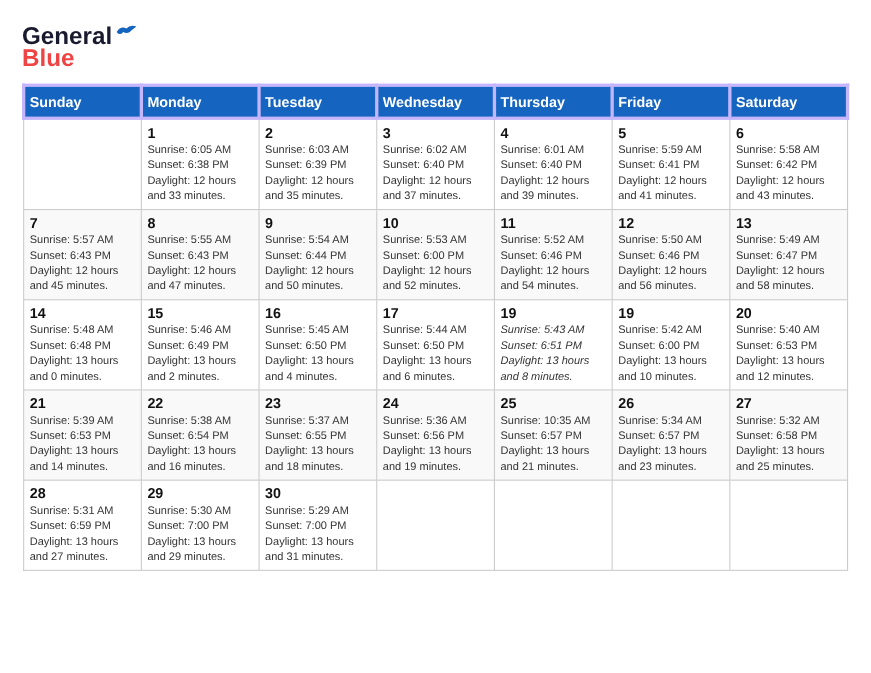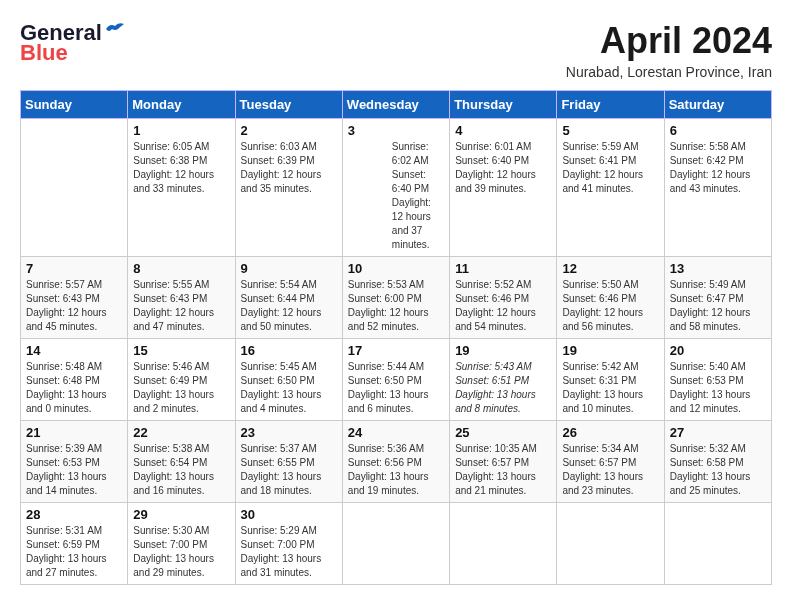--- a/index.html
+++ b/index.html
@@ -38,21 +38,21 @@
       border-collapse: collapse;
       font-size: 11px;
     }
     .calendar th {
       background-color: #1565C0;
       color: #fff;
       padding: 6px 4px;
       text-align: left;
       font-size: 13px;
       font-weight: bold;
-      border: 1px solid #c4b5fd;
+      border: 3px solid #c4b5fd;
     }
     .calendar td {
       border: 1px solid #ccc;
       vertical-align: top;
       padding: 4px 5px;
       height: 80px;
       width: calc(100% / 7);
       background: #fff;
     }
     .calendar tr:nth-child(even) td {
@@ -79,24 +79,20 @@
 <div class="header">
   <div class="logo">
     <div style="display:flex;align-items:center;">
       <span style="font-size:22px;font-weight:bold;color:#1a1a2e;">General</span>
       <svg width="22" height="16" viewBox="0 0 22 16" style="margin-left:2px;margin-top:-8px;">
         <path d="M2,8 Q6,2 11,5 Q14,1 20,3 Q16,6 14,8 Q11,10 8,8 Q5,12 2,8Z" fill="#1565C0"></path>
       </svg>
     </div>
     <span style="font-size:22px;font-weight:bold;color:#ef4444;margin-top:-6px;">Blue</span>
   </div>
-  <div class="title-block">
-    <div class="month-title">April 2024</div>
-    <div class="location">Nurabad, Lorestan Province, Iran</div>
-  </div>
 </div>
 
 <table class="calendar">
   <thead>
     <tr>
     <th>Sunday</th>
         <th>Monday</th>
         <th>Tuesday</th>
         <th>Wednesday</th>
         <th>Thursday</th>
@@ -116,21 +112,21 @@
         </td>
         <td>
           <div class="day-number">2</div>
           <div class="day-info" style="white-space: pre-line;">Sunrise: 6:03 AM
 Sunset: 6:39 PM
 Daylight: 12 hours
 and 35 minutes.</div>
         </td>
         <td>
           <div class="day-number">3</div>
-          <div class="day-info" style="white-space: pre-line; margin-left: 44px;">Sunrise: 6:02 AM
+          <div class="day-info" style="white-space: pre-line;">Sunrise: 6:02 AM
 Sunset: 6:40 PM
 Daylight: 12 hours
 and 37 minutes.</div>
         </td>
         <td>
           <div class="day-number">4</div>
           <div class="day-info" style="white-space: pre-line;">Sunrise: 6:01 AM
 Sunset: 6:40 PM
 Daylight: 12 hours
 and 39 minutes.</div>
@@ -233,21 +229,21 @@
         <td>
           <div class="day-number">19</div>
           <div class="day-info" style="white-space: pre-line; font-style: italic;">Sunrise: 5:43 AM
 Sunset: 6:51 PM
 Daylight: 13 hours
 and 8 minutes.</div>
         </td>
         <td>
           <div class="day-number">19</div>
           <div class="day-info" style="white-space: pre-line;">Sunrise: 5:42 AM
-Sunset: 6:31 PM
+Sunset: 6:00 PM
 Daylight: 13 hours
 and 10 minutes.</div>
         </td>
         <td>
           <div class="day-number">20</div>
           <div class="day-info" style="white-space: pre-line;">Sunrise: 5:40 AM
 Sunset: 6:53 PM
 Daylight: 13 hours
 and 12 minutes.</div>
         </td>

